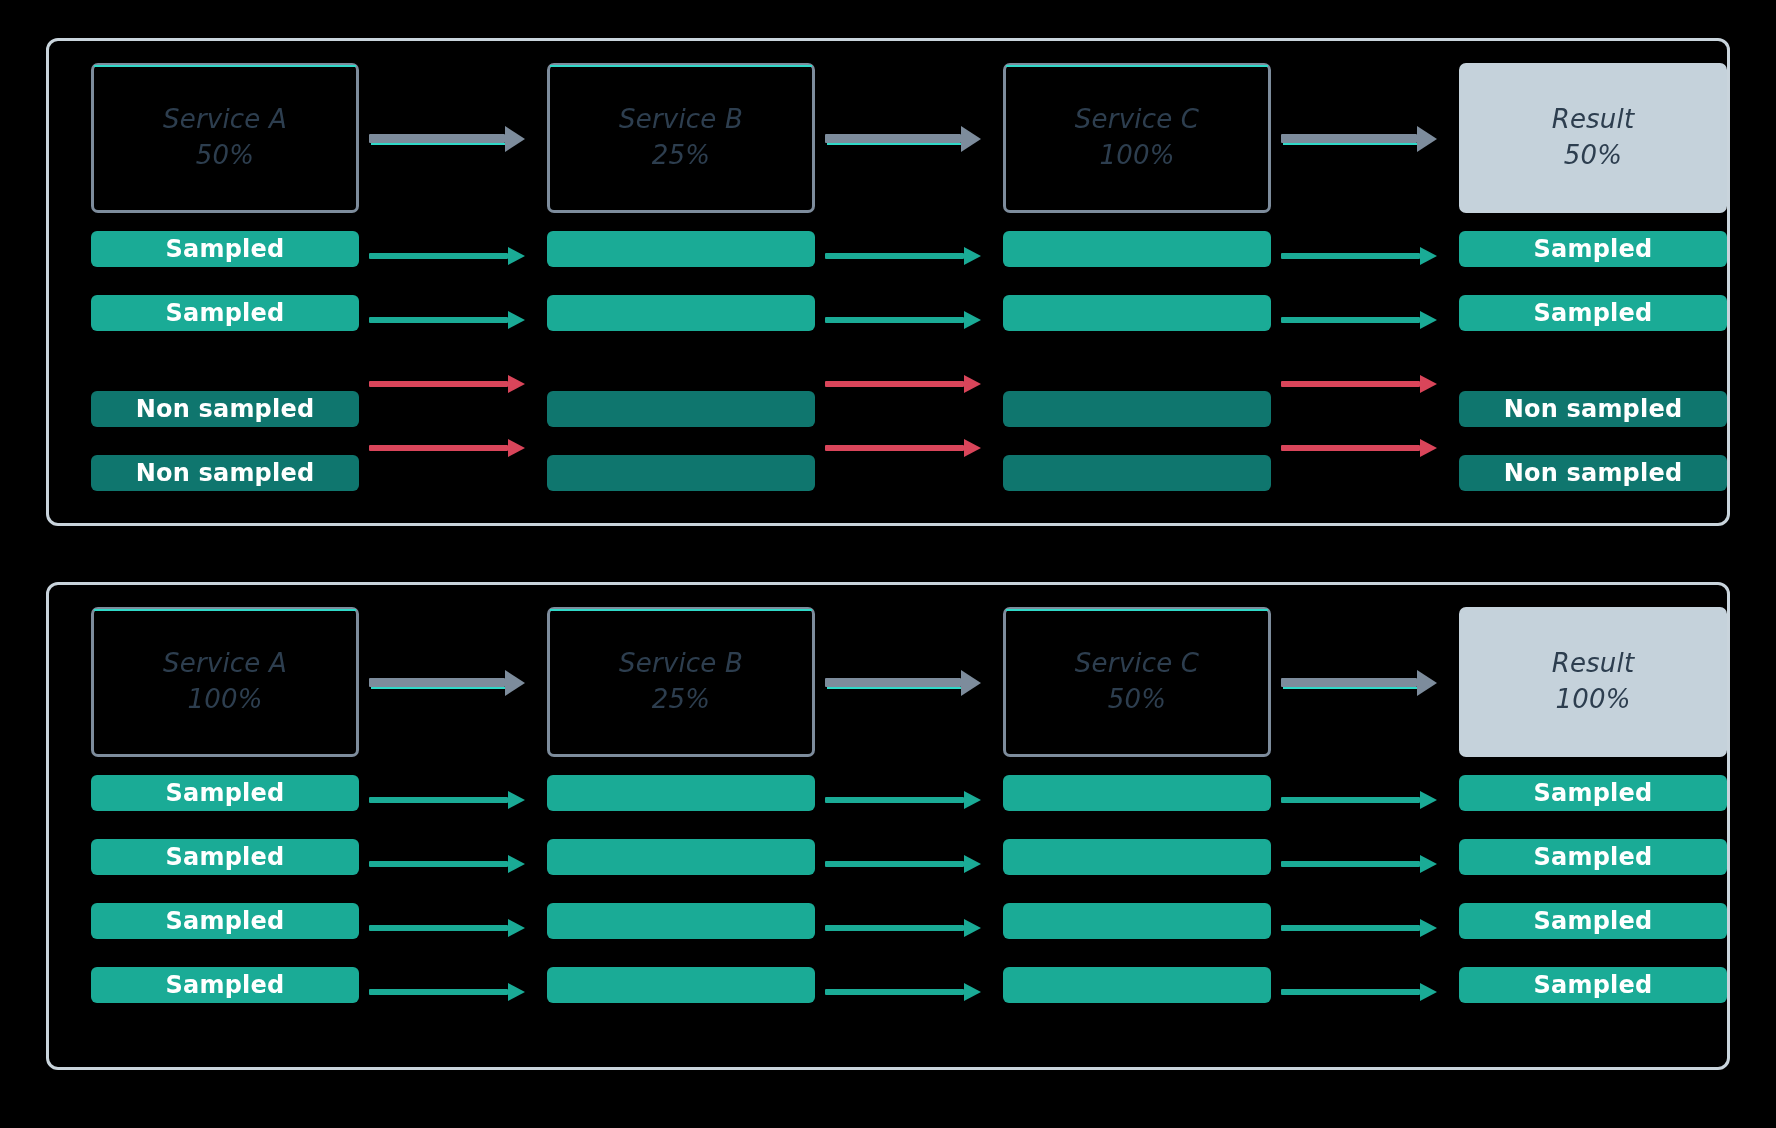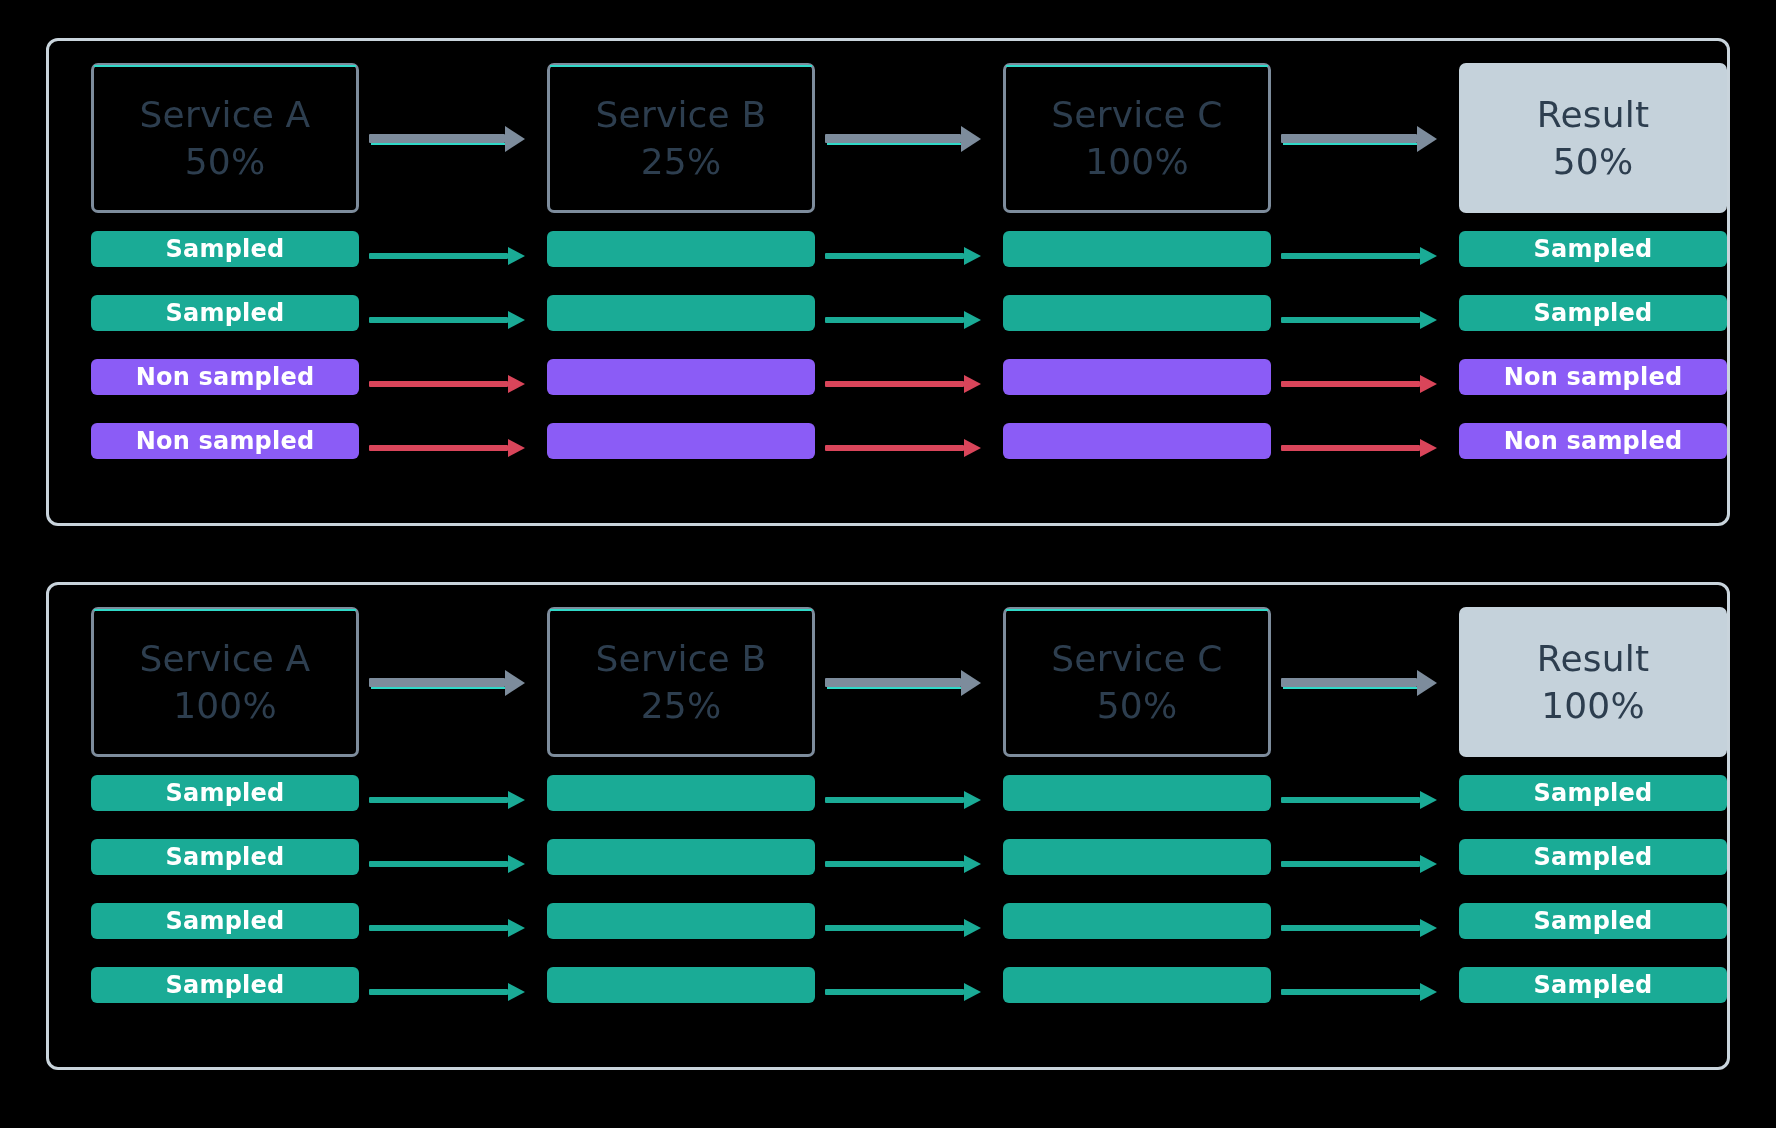--- a/index.html
+++ b/index.html
@@ -45,23 +45,24 @@
   }
   .node::before {
     content: "";
     position: absolute;
     left: 0; right: 0; top: -1px;
     height: 2px;
     background: #2fd9c8;
   }
   .node-label, .node-value {
     color: #2d3e4f;
-    font-size: 36px;
+    font-size: 26px;
     letter-spacing: .2px;
     line-height: 1.15;
+    font-style: italic;
   }
   .node.result {
     background: #c5d2db;
     border-color: #c5d2db;
   }
   .node.result::before { display: none; }
   .node.result .node-label,
   .node.result .node-value { color: #2d3e4f; }
 
   
@@ -108,21 +109,21 @@
     align-items: center;
     justify-content: center;
   }
   .seg-label {
     color: #ffffff;
     font-size: 24px;
     font-weight: 700;
     letter-spacing: .2px;
   }
   .seg.sampled     { background: #1aab96; }
-  .seg.nonsampled  { background: #8b5cf6; }
+  .seg.nonsampled  { background: #0f766e; margin-top: 32px; }
 
   .tr-arrow {
     position: absolute;
     top: 16px;
     height: 18px;
   }
   .tr-arrow .shaft {
     position: absolute;
     left: 0; top: 6px;
     height: 6px;

